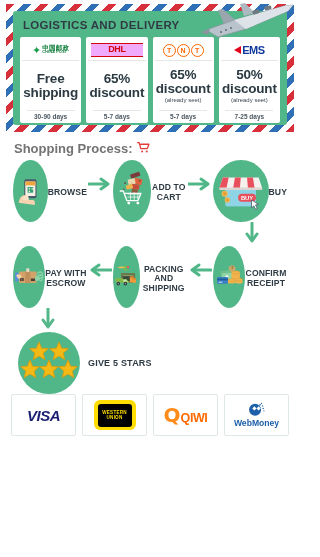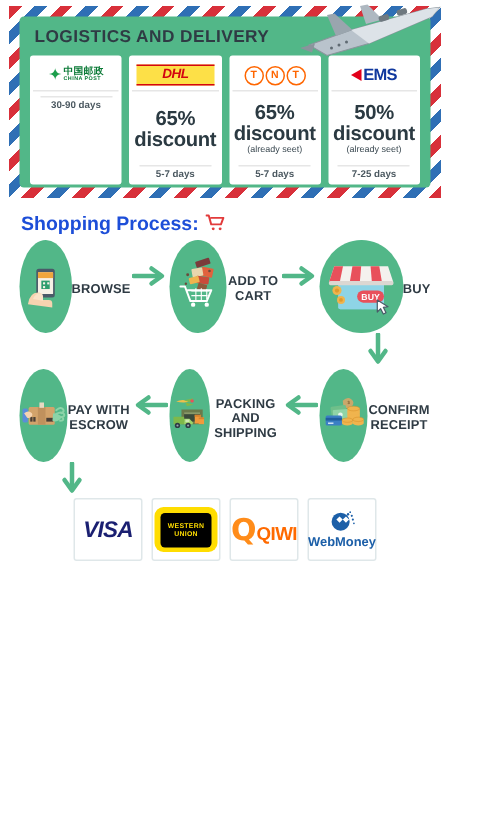--- a/index.html
+++ b/index.html
@@ -84,21 +84,21 @@
     font-weight:bold;
   }
 
   
   .cp-mark{display:flex;align-items:center;gap:1px;}
   .cp-glyph{font-size:11px;color:#1b9e4b;font-weight:bold;line-height:1;}
   .cp-tx{display:flex;flex-direction:column;line-height:1;}
   .cp-cn{font-size:6.5px;color:#0a7a36;font-weight:bold;letter-spacing:.2px;}
   .cp-en{font-size:3.6px;color:#0a7a36;font-weight:bold;letter-spacing:.3px;}
   .dhl{
-    background:#fde047;color:#d40511;font-weight:bold;font-style:italic;
+    background:#f0abfc;color:#d40511;font-weight:bold;
     font-size:9px;letter-spacing:-.4px;padding:0 17px;line-height:1.25;
     border-top:1.4px solid #d40511;border-bottom:1.4px solid #d40511;
   }
   .tnt{display:flex;gap:1px;}
   .tnt span{
     width:11px;height:11px;border:1.4px solid #ff6600;border-radius:50%;
     color:#ff6600;font-size:7px;font-weight:bold;
     display:flex;align-items:center;justify-content:center;line-height:1;
   }
   .ems{display:flex;align-items:center;gap:1px;}
@@ -106,22 +106,22 @@
     width:0;height:0;border-top:4px solid transparent;border-bottom:4px solid transparent;
     border-right:7px solid #e2001a;
   }
   .ems-tx{color:#10389e;font-weight:bold;font-size:11px;letter-spacing:-.5px;}
 
   
   .plane{position:absolute;right:-2px;top:-6px;width:108px;height:48px;}
 
   
   .sec-head{
-    display:flex;align-items:center;gap:5px;
-    font-size:13px;font-weight:bold;color:#1d4ed8;
+    display:flex;gap:5px;
+    font-size:13px;font-weight:bold;color:#737373;
     margin:9px 0 4px 14px;
   }
   .steps{position:relative;margin-top:2px;}
   .row{display:flex;align-items:center;justify-content:center;}
   .step{
     width:74px;display:flex;flex-direction:row;align-items:center;
   }
   .circ{
     width:62px;height:62px;border-radius:50%;background:#52b788;
     display:flex;align-items:center;justify-content:center;
@@ -144,21 +144,21 @@
   }
   .stars-lbl{font-size:9px;font-weight:bold;color:#2f3b44;letter-spacing:.2px;}
 
   
   .pay-head{
     font-size:12.5px;font-weight:bold;color:#2f3b44;
     margin:10px 0 5px 14px;
   }
   .pay-row{display:flex;gap:6px;justify-content:center;}
   .pay-card{
-    width:46px;height:42px;background:#fff;border:1px solid #dfe7e9;
+    width:65px;height:42px;background:#fff;border:1px solid #dfe7e9;
     border-radius:2px;display:flex;align-items:center;justify-content:center;
     box-sizing:border-box;
   }
   .visa{color:#1a1f71;font-weight:bold;font-style:italic;font-size:15px;letter-spacing:-.5px;}
   .wu{
     width:42px;height:30px;background:#ffdd00;border-radius:6px;
     display:flex;align-items:center;justify-content:center;
   }
   .wu-in{
     width:34px;height:23px;background:#000;border-radius:3px;
@@ -188,20 +188,24 @@
 
         <div class="card">
           <div class="logo-slot">
             <div class="cp-mark">
               <span class="cp-glyph">✦</span>
               <span class="cp-tx">
                 <span class="cp-cn">中国邮政</span>
                 <span class="cp-en">CHINA POST</span>
               </span>
             </div>
+          </div>
+          <div class="card-main">
+            <span class="big">Free</span>
+            <span class="big">shipping</span>
           </div>
           <div class="card-days">30-90 days</div>
         </div>
 
         <div class="card">
           <div class="logo-slot">
             <span class="dhl">DHL</span>
           </div>
           <div class="card-main">
             <span class="big">65%</span>
@@ -450,20 +454,34 @@
       </div>
     </div>
 
     <div class="vconn left">
       <svg width="16" height="24" viewBox="0 0 16 24">
         <path d="M8 1 V16" stroke="#52b788" stroke-width="3" stroke-linecap="round"></path>
         <path d="M3 12 L8 19 L13 12" fill="none" stroke="#52b788" stroke-width="3" stroke-linecap="round" stroke-linejoin="round"></path>
       </svg>
     </div>
 
+    <div class="stars-row">
+      <div class="stars-circ">
+        <svg width="62" height="62" viewBox="0 0 62 62">
+          <g fill="#f5b916" stroke="#d99a0b" stroke-width="0.8">
+            <path d="M21 10 l2.6 6.2 l6.7.5 l-5.1 4.4 l1.6 6.5 l-5.8-3.5 l-5.8 3.5 l1.6-6.5 l-5.1-4.4 l6.7-.5 z"></path>
+            <path d="M41 10 l2.6 6.2 l6.7.5 l-5.1 4.4 l1.6 6.5 l-5.8-3.5 l-5.8 3.5 l1.6-6.5 l-5.1-4.4 l6.7-.5 z"></path>
+            <path d="M12 28 l2.6 6.2 l6.7.5 l-5.1 4.4 l1.6 6.5 l-5.8-3.5 l-5.8 3.5 l1.6-6.5 l-5.1-4.4 l6.7-.5 z"></path>
+            <path d="M31 28 l2.6 6.2 l6.7.5 l-5.1 4.4 l1.6 6.5 l-5.8-3.5 l-5.8 3.5 l1.6-6.5 l-5.1-4.4 l6.7-.5 z"></path>
+            <path d="M50 28 l2.6 6.2 l6.7.5 l-5.1 4.4 l1.6 6.5 l-5.8-3.5 l-5.8 3.5 l1.6-6.5 l-5.1-4.4 l6.7-.5 z"></path>
+          </g>
+        </svg>
+      </div>
+      <div class="stars-lbl">GIVE 5 STARS</div>
+    </div>
   </div>
 
 
   <div class="pay-row">
 
     <div class="pay-card">
       <span class="visa">VISA</span>
     </div>
 
     <div class="pay-card">

